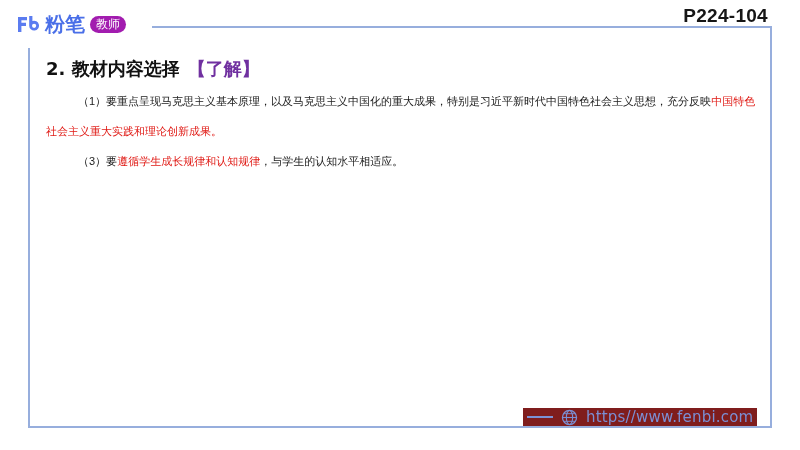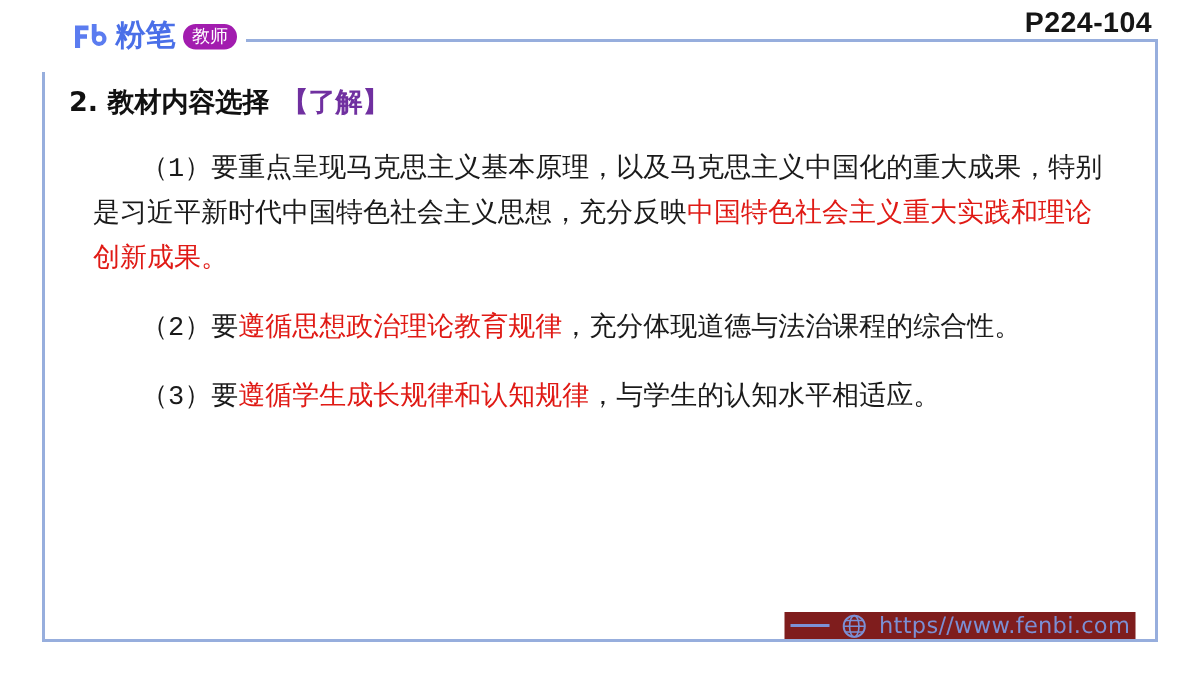--- a/index.html
+++ b/index.html
@@ -11,21 +11,21 @@
   }
   .slide {
     position: relative;
     width: 800px; height: 450px;
     background: #ffffff;
   }
 
   
   .brand {
     position: absolute;
-    left: 48px; top: 11px;
+    left: 16px; top: 11px;
     display: flex; align-items: center; gap: 5px;
     height: 26px;
     z-index: 5;
     background: #ffffff;
     padding-right: 6px;
   }
   .brand-mark {
     width: 24px; height: 21px;
     position: relative;
     flex: 0 0 auto;
@@ -95,27 +95,27 @@
     font-weight: bold;
     color: #111111;
     line-height: 26px;
     margin-bottom: 4px;
     white-space: nowrap;
     font-family: "DejaVu Sans", "Liberation Sans", sans-serif;
   }
   .heading .tag { color: #7030a0; margin-left: 8px; }
 
   p.para {
-    font-size: 18px;
+    font-size: 11px;
     line-height: 30px;
     color: #1a1a1a;
     text-indent: 32px;
-    font-family: Liberation Mono, monospace;
+    font-family: Liberation Sans, sans-serif;
     letter-spacing: 0px;
-    margin: 16px;
+    margin: 0;
   }
   .red { color: #e01a15; }
 
   
   .footer {
     position: absolute;
     left: 523px; top: 408px;
     display: flex; align-items: center; gap: 8px;
     z-index: 5;
     background: #7f1d1d;
@@ -157,21 +157,20 @@
   <div class="frame-right"></div>
   <div class="frame-bottom"></div>
   <div class="frame-left"></div>
 
   <div class="content">
     <div class="heading">
       <span>2. 教材内容选择</span><span class="tag">【了解】</span>
     </div>
     <div id="para-host">
         <p class="para"><span>（1）要重点呈现马克思主义基本原理，以及马克思主义中国化的重大成果，特别是习近平新时代中国特色社会主义思想，充分反映</span><span class="red">中国特色社会主义重大实践和理论创新成果。</span></p>
-        <p class="para"><span>（2）要</span><span class="red">遵循思想政治理论教育规律</span><span>，充分体现道德与法治课程的综合性。</span></p>
         <p class="para"><span>（3）要</span><span class="red">遵循学生成长规律和认知规律</span><span>，与学生的认知水平相适应。</span></p>
       </div>
   </div>
 
   <div class="footer">
     <span class="rule"></span>
     <span>
       <svg class="globe" viewBox="0 0 20 20" xmlns="http://www.w3.org/2000/svg">
         <circle cx="10" cy="10" r="8.3" fill="none" stroke="#7b8fd4" stroke-width="1.5"></circle>
         <ellipse cx="10" cy="10" rx="3.7" ry="8.3" fill="none" stroke="#7b8fd4" stroke-width="1.3"></ellipse>

